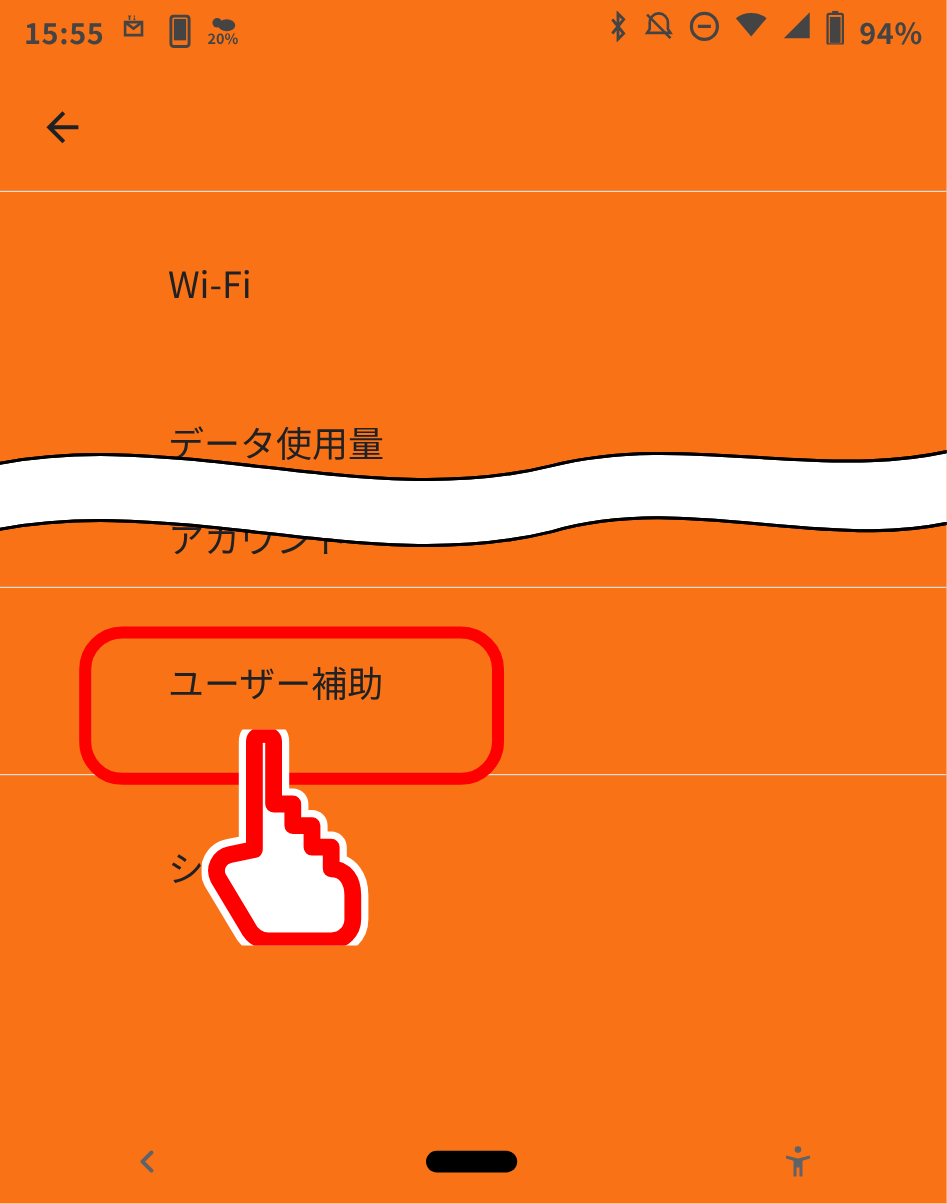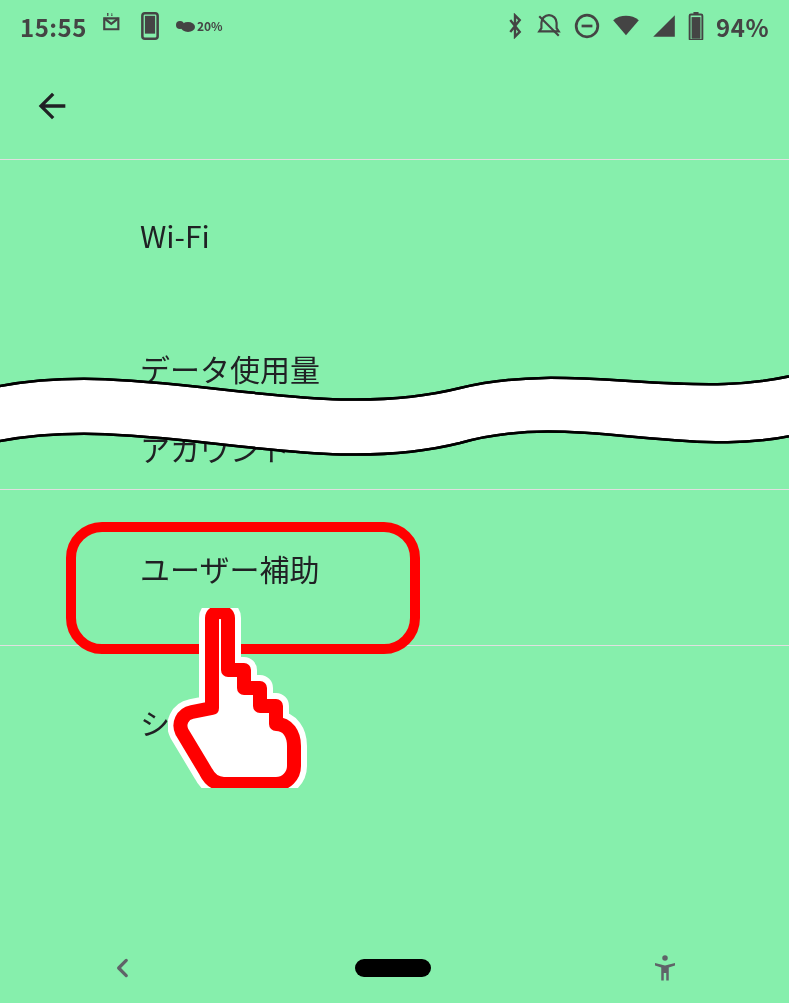--- a/index.html
+++ b/index.html
@@ -1,25 +1,25 @@
 <!DOCTYPE html>
 <html><head>
   <meta charset="utf-8">
   <style>
     * { box-sizing: border-box; margin: 0; padding: 0; }
     html, body { width: 789px; height: 1003px; font-family: "Noto Sans CJK JP", "Hiragino Sans", sans-serif; color: #202124; background: #fff; }
-    .screen { position: relative; width: 789px; height: 1003px; background: #86efac; overflow: hidden; }
+    .screen { position: relative; width: 789px; height: 1003px; background: #f97316; overflow: hidden; }
 
     
     .statusbar { display: flex; align-items: center; justify-content: space-between; height: 52px; padding: 0 20px; color: #444; font-weight: 700; font-variant-numeric: tabular-nums; }
     .statusbar-left { display: flex; align-items: center; gap: 14px; }
-    .statusbar-right { display: flex; align-items: center; gap: 12px; }
+    .statusbar-right { display: flex; gap: 12px; }
     .statusbar .clock { font-size: 24px; letter-spacing: .5px; }
     .sb-icon svg { display: block; }
-    .weather { display: flex; align-items: center; font-size: 10px; font-weight: 700; line-height: 1; text-align: right; }
+    .weather { display: flex; flex-direction: column; align-items: center; font-size: 10px; font-weight: 700; line-height: 1; text-align: right; }
     .weather-pct { font-size: 12px; font-weight: 700; }
     .battery-pct { font-size: 24px; letter-spacing: .5px; }
 
     
     .appbar { display: flex; align-items: center; height: 108px; padding-left: 32px; border-bottom: 1px solid #e0e0e0; gap: 48px; }
     .appbar .back svg { display: block; }
     .appbar .title { font-size: 40px; font-weight: 400; color: #202124; }
 
     
     .list { }

